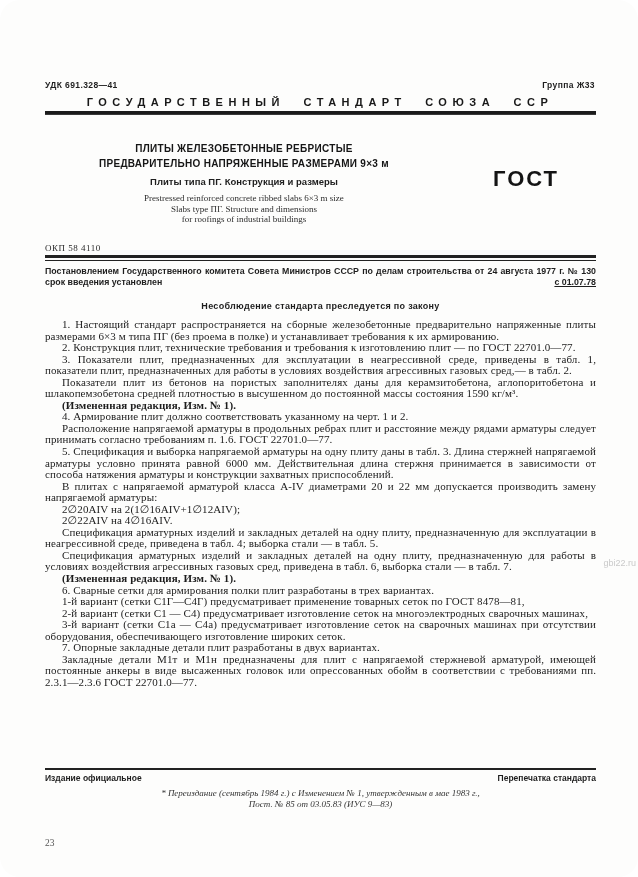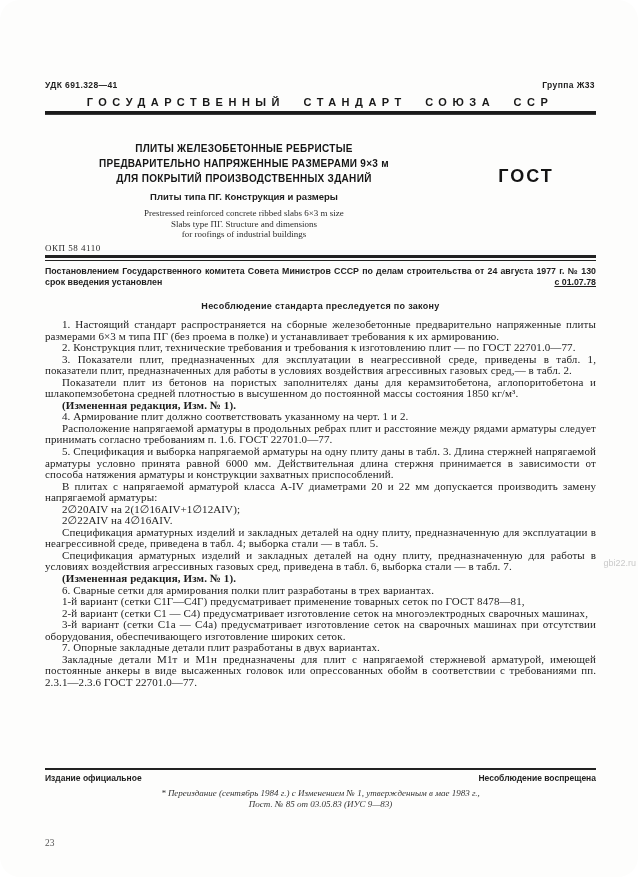--- a/index.html
+++ b/index.html
@@ -12,21 +12,21 @@
   .state-heading { position: absolute; top: 96px; left: 45px; width: 550px; text-align: center; font-family: "Liberation Sans", sans-serif; font-weight: bold; font-size: 11px; letter-spacing: 0.5em; word-spacing: 0.9em; white-space: nowrap; color: #181818; }
   .heading-bar { position: absolute; top: 111px; left: 45px; width: 551px; height: 4px; background: #1b1b1b; border-bottom: 1px solid #3a3a3a; }
 
   .title-left { position: absolute; top: 141px; left: 58px; width: 372px; text-align: center; }
   .title-main { font-family: "Liberation Sans", sans-serif; font-weight: bold; font-size: 10px; line-height: 15px; letter-spacing: 0.3px; color: #161616; }
   .title-sub { margin-top: 4px; font-family: "Liberation Sans", sans-serif; font-weight: bold; font-size: 9.5px; line-height: 13px; }
   .title-eng { margin-top: 5px; font-size: 9px; line-height: 10.5px; color: #2c2c2c; }
   .title-eng div { white-space: nowrap; }
 
   .gost-block { position: absolute; top: 166px; left: 442px; width: 168px; text-align: center; font-family: "Liberation Sans", sans-serif; font-weight: bold; color: #141414; }
-  .gost-label { font-size: 18px; letter-spacing: 2px; }
+  .gost-label { font-size: 22px; letter-spacing: 2px; }
   .gost-number { margin-top: 10px; font-size: 16.5px; letter-spacing: 0.5px; }
 
   .okp { position: absolute; top: 243px; left: 45px; font-size: 9px; letter-spacing: 0.5px; color: #2a2a2a; }
 
   .double-rule { position: absolute; top: 255px; left: 45px; width: 551px; height: 6px; border-top: 3px solid #222; border-bottom: 1px solid #222; }
 
   .decree { position: absolute; top: 266px; left: 45px; width: 551px; font-family: "Liberation Sans", sans-serif; font-weight: bold; font-size: 8.8px; line-height: 11px; }
   .decree-text { text-align: justify; }
   .decree-date { position: absolute; right: 0; top: 11px; text-decoration: underline; }
 
@@ -53,21 +53,20 @@
     <span>УДК 691.328—41</span>
     <span>Группа Ж33</span>
   </div>
 
   <div class="state-heading">ГОСУДАРСТВЕННЫЙ СТАНДАРТ СОЮЗА ССР</div>
   <div class="heading-bar"></div>
 
   <div class="title-left">
     <div class="title-main">ПЛИТЫ ЖЕЛЕЗОБЕТОННЫЕ РЕБРИСТЫЕ</div>
     <div class="title-main">ПРЕДВАРИТЕЛЬНО НАПРЯЖЕННЫЕ РАЗМЕРАМИ 9×3 м</div>
-    <div class="title-main">ДЛЯ ПОКРЫТИЙ ПРОИЗВОДСТВЕННЫХ ЗДАНИЙ</div>
     <div class="title-sub">Плиты типа ПГ. Конструкция и размеры</div>
     <div class="title-eng">
       <div>Prestressed reinforced concrete ribbed slabs 6×3 m size</div>
       <div>Slabs type ПГ. Structure and dimensions</div>
       <div>for roofings of industrial buildings</div>
     </div>
   </div>
 
   <div class="gost-block">
     <div class="gost-label">ГОСТ</div>
@@ -81,21 +80,21 @@
     <div class="decree-text">Постановлением Государственного комитета Совета Министров СССР по делам строительства от 24 августа 1977 г. № 130 срок введения установлен</div>
     <div class="decree-date">с 01.07.78</div>
   </div>
 
   <div class="law-notice">Несоблюдение стандарта преследуется по закону</div>
 
   <div class="body-text">
       <p class="para normal">1. Настоящий стандарт распространяется на сборные железобетонные предварительно напряженные плиты размерами 6×3 м типа ПГ (без проема в полке) и устанавливает требования к их армированию.</p>
       <p class="para normal">2. Конструкция плит, технические требования и требования к изготовлению плит — по ГОСТ 22701.0—77.</p>
       <p class="para normal">3. Показатели плит, предназначенных для эксплуатации в неагрессивной среде, приведены в табл. 1, показатели плит, предназначенных для работы в условиях воздействия агрессивных газовых сред,— в табл. 2.</p>
-      <p class="para normal">Показатели плит из бетонов на пористых заполнителях даны для керамзитобетона, аглопоритобетона и шлакопемзобетона средней плотностью в высушенном до постоянной массы состояния 1850 кг/м³.</p>
+      <p class="para normal">Показатели плит из бетонов на пористых заполнителях даны для керамзитобетона, аглопоритобетона и шлакопемзобетона средней плотностью в высушенном до постоянной массы состояния 1590 кг/м³.</p>
       <p class="para bold">(Измененная редакция, Изм. № 1).</p>
       <p class="para normal">4. Армирование плит должно соответствовать указанному на черт. 1 и 2.</p>
       <p class="para normal">Расположение напрягаемой арматуры в продольных ребрах плит и расстояние между рядами арматуры следует принимать согласно требованиям п. 1.6. ГОСТ 22701.0—77.</p>
       <p class="para normal">5. Спецификация и выборка напрягаемой арматуры на одну плиту даны в табл. 3. Длина стержней напрягаемой арматуры условно принята равной 6000 мм. Действительная длина стержня принимается в зависимости от способа натяжения арматуры и конструкции захватных приспособлений.</p>
       <p class="para normal">В плитах с напрягаемой арматурой класса А-IV диаметрами 20 и 22 мм допускается производить замену напрягаемой арматуры:</p>
       <p class="para formula">2∅20АIV на 2(1∅16АIV+1∅12АIV);</p>
       <p class="para formula">2∅22АIV на 4∅16АIV.</p>
       <p class="para normal">Спецификация арматурных изделий и закладных деталей на одну плиту, предназначенную для эксплуатации в неагрессивной среде, приведена в табл. 4; выборка стали — в табл. 5.</p>
       <p class="para normal">Спецификация арматурных изделий и закладных деталей на одну плиту, предназначенную для работы в условиях воздействия агрессивных газовых сред, приведена в табл. 6, выборка стали — в табл. 7.</p>
       <p class="para bold">(Измененная редакция, Изм. № 1).</p>
@@ -103,21 +102,21 @@
       <p class="para normal">1-й вариант (сетки С1Г—С4Г) предусматривает применение товарных сеток по ГОСТ 8478—81,</p>
       <p class="para normal">2-й вариант (сетки С1 — С4) предусматривает изготовление сеток на многоэлектродных сварочных машинах,</p>
       <p class="para normal">3-й вариант (сетки С1а — С4а) предусматривает изготовление сеток на сварочных машинах при отсутствии оборудования, обеспечивающего изготовление широких сеток.</p>
       <p class="para normal">7. Опорные закладные детали плит разработаны в двух вариантах.</p>
       <p class="para normal">Закладные детали М1т и М1н предназначены для плит с напрягаемой стержневой арматурой, имеющей постоянные анкеры в виде высаженных головок или опрессованных обойм в соответствии с требованиями пп. 2.3.1—2.3.6 ГОСТ 22701.0—77.</p>
     </div>
 
   <div class="footer-rule"></div>
   <div class="footer-row">
     <span>Издание официальное</span>
-    <span>Несоблюдение воспрещена</span>
+    <span>Перепечатка стандарта</span>
   </div>
   <div class="footnote">
     <div>* Переиздание (сентябрь 1984 г.) с Изменением № 1, утвержденным в мае 1983 г.,</div>
     <div>Пост. № 85 от 03.05.83 (ИУС 9—83)</div>
   </div>
 
   <div class="page-number">23</div>
   <div class="watermark">gbi22.ru</div>
 
 </div>

